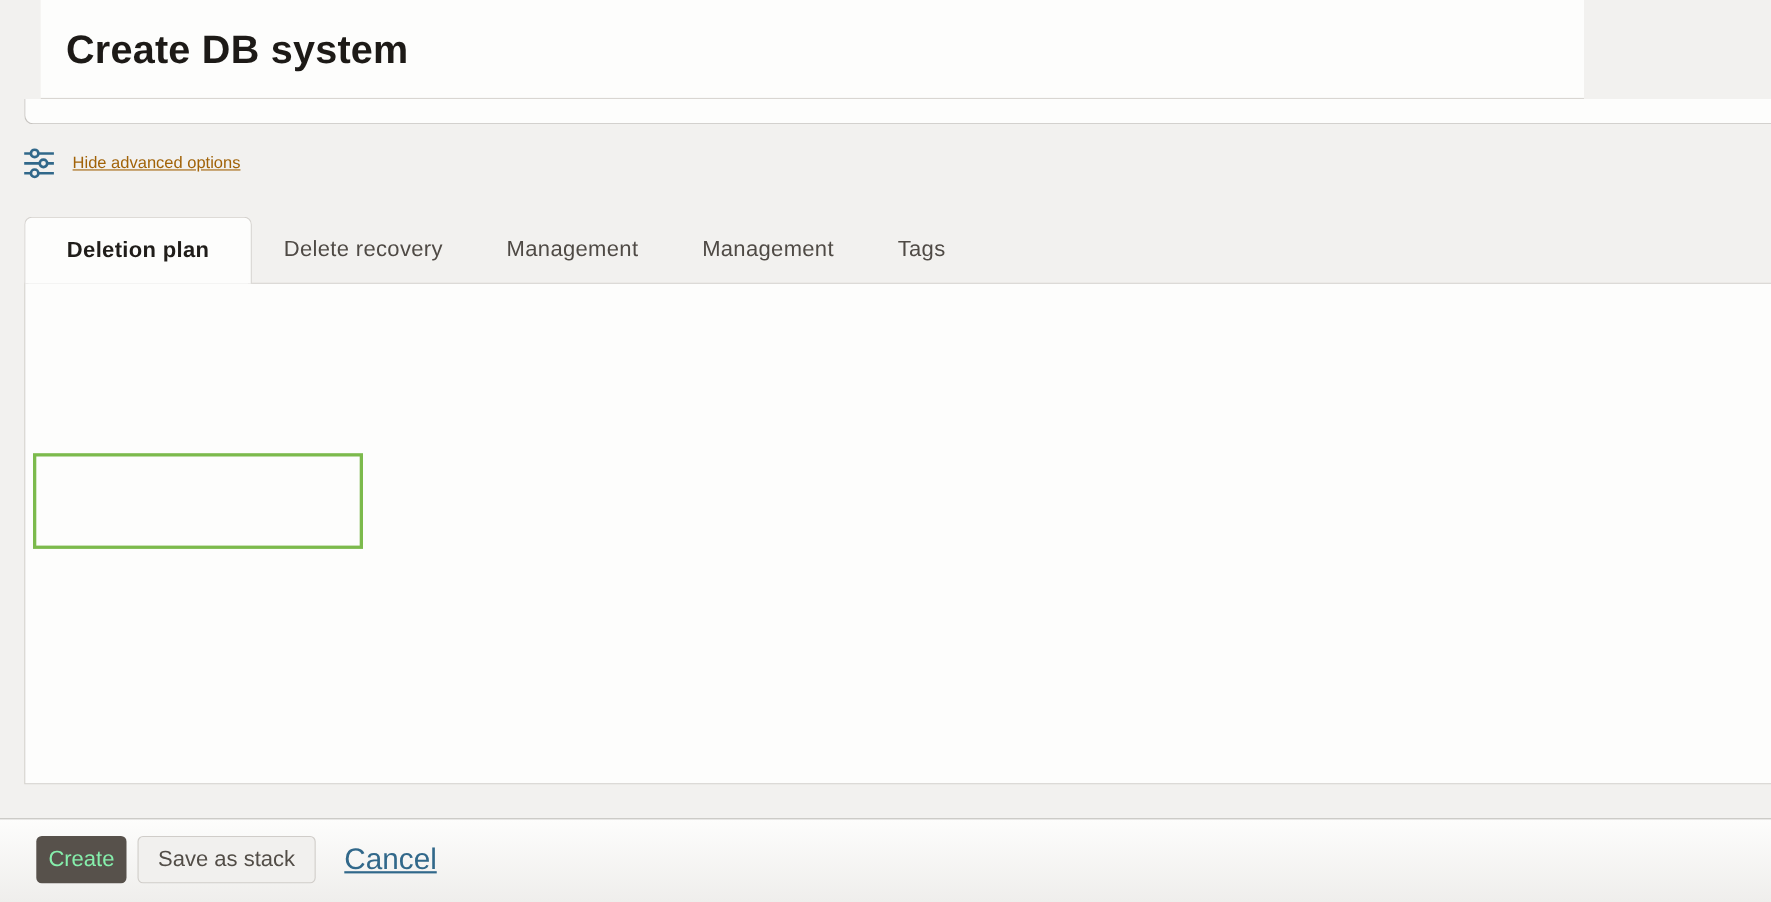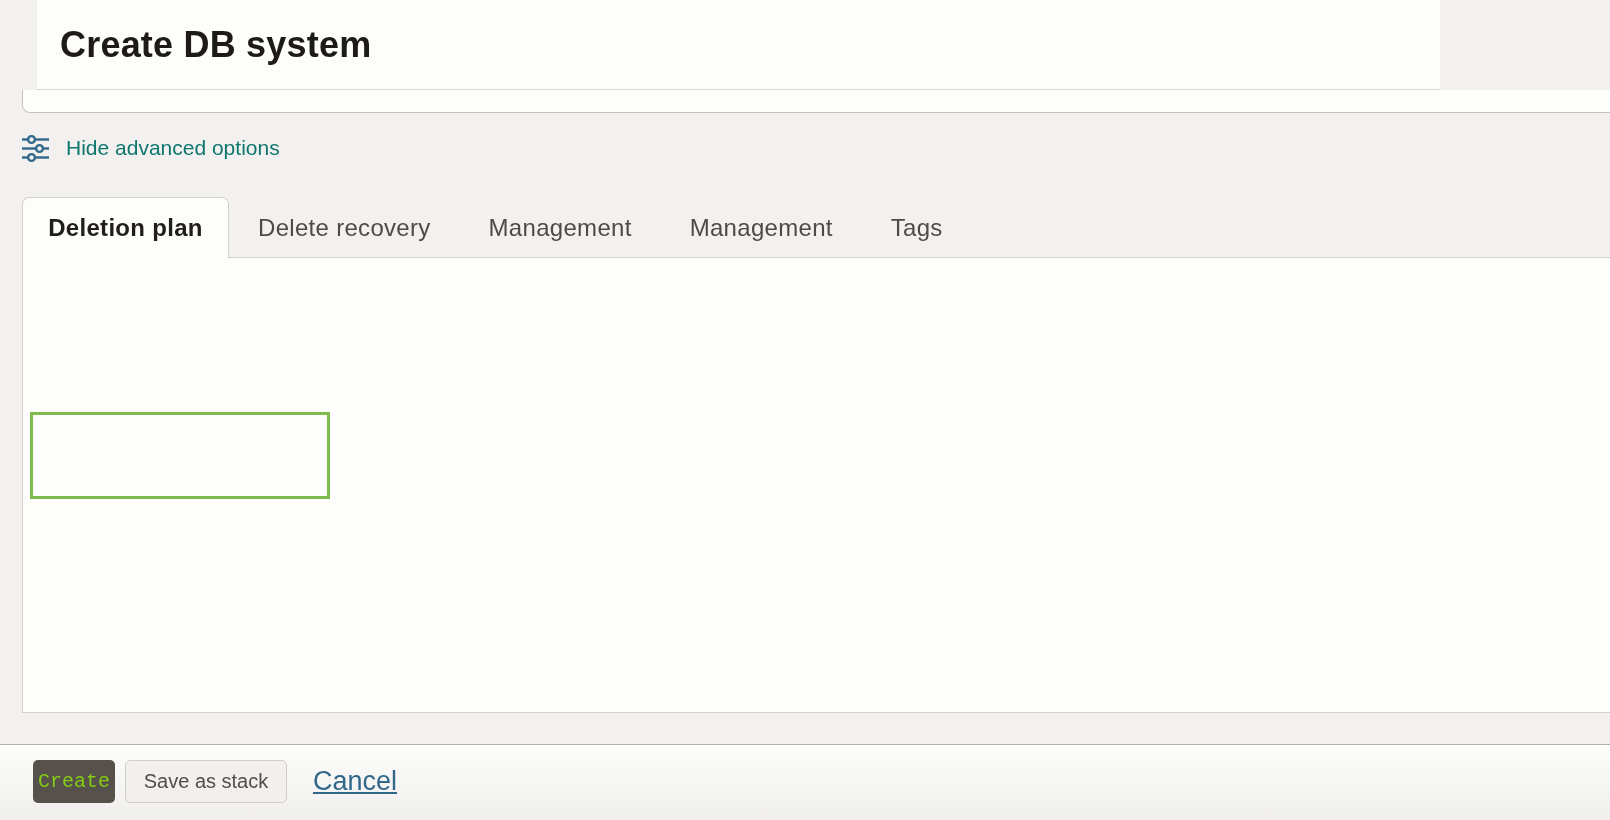--- a/index.html
+++ b/index.html
@@ -26,30 +26,30 @@
     border: 1px solid #c6c3bf; border-top: none;
     border-radius: 0 0 8px 8px;
   }
   
   .adv-row {
     position: absolute; left: 20px; top: 131px; height: 34px;
     display: flex; align-items: center; gap: 15px;
   }
   .adv-row svg { display: block; }
   .adv-link {
-    font-size: 21px; color: #0f766e; cursor: pointer;
+    font-size: 15px; color: #a16207; text-decoration: underline; cursor: pointer;
   }
   
   .tabbar {
     position: absolute; left: 22px; top: 197px; right: 0; height: 61px;
     display: flex; align-items: stretch; z-index: 2;
   }
   .tab {
     display: flex; align-items: center; justify-content: center;
-    font-size: 24px; color: #4f4a45; letter-spacing: 0.3px;
+    font-size: 20px; color: #4f4a45; letter-spacing: 0.3px;
     padding: 0 29px; cursor: pointer;
   }
   .tab.active {
     width: 207px; padding: 0;
     background: #fdfdfc;
     border: 1px solid #d4d1cd; border-bottom: none;
     border-radius: 7px 7px 0 0;
     font-weight: bold; color: #201d1a;
   }
   
@@ -83,21 +83,21 @@
     background: linear-gradient(#fdfdfc, #efeeec);
   }
   .btn {
     position: absolute; top: 15px; height: 43px;
     display: flex; align-items: center; justify-content: center;
     font-size: 20px; border-radius: 5px; cursor: pointer; border: none;
     font-family: inherit;
   }
   .btn-create {
     left: 33px; width: 82px;
-    background: #57514b; color: #84cc16; font-family: Liberation Mono, monospace;
+    background: #57514b; color: #86efac;
   }
   .btn-save {
     left: 125px; width: 162px;
     background: #f1f0ee; color: #524d47; border: 1px solid #d0cdc9;
   }
   .cancel-link {
     position: absolute; left: 313px; top: 15px; height: 43px;
     display: flex; align-items: center;
     font-size: 27px; color: #31688a; text-decoration: underline; cursor: pointer;
   }

